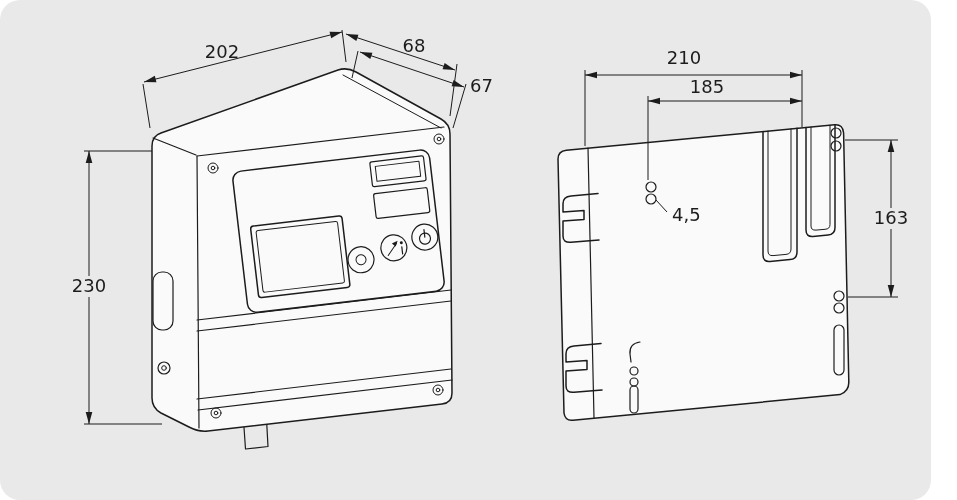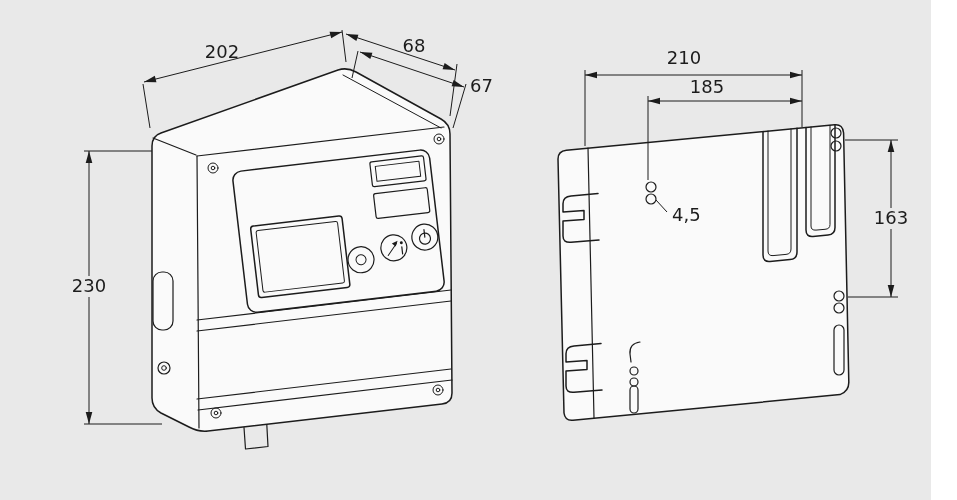--- a/index.html
+++ b/index.html
@@ -2,20 +2,21 @@
 <html style="--background: #e9e9e9; --line: #1c1c1c; --face: #fafafa;"><head>
 <meta charset="utf-8">
 <style>
   html,body{margin:0;padding:0;}
   .canvas{
     position:relative;
     width:931px;height:500px;
     background:var(--background,#e9e9e9);
     font-family:"DejaVu Sans",sans-serif;
     overflow:hidden;
+    border-radius:20px;
   }
   svg{display:block;}
   .face{fill:var(--face,#fafafa);stroke:var(--line,#1c1c1c);stroke-width:1.5;stroke-linejoin:round;}
   .ln{fill:none;stroke:var(--line,#1c1c1c);stroke-width:1.2;stroke-linejoin:round;stroke-linecap:round;}
   .bold{stroke-width:1.5;}
   .thin{stroke-width:1;}
   .dim,.ext{fill:none;stroke:var(--line,#1c1c1c);stroke-width:1;}
   .lbl{fill:var(--line,#1c1c1c);font-size:18px;font-family:"DejaVu Sans",sans-serif;}
   .mid{text-anchor:middle;}
   .bgpatch{fill:var(--background,#e9e9e9);stroke:none;}

